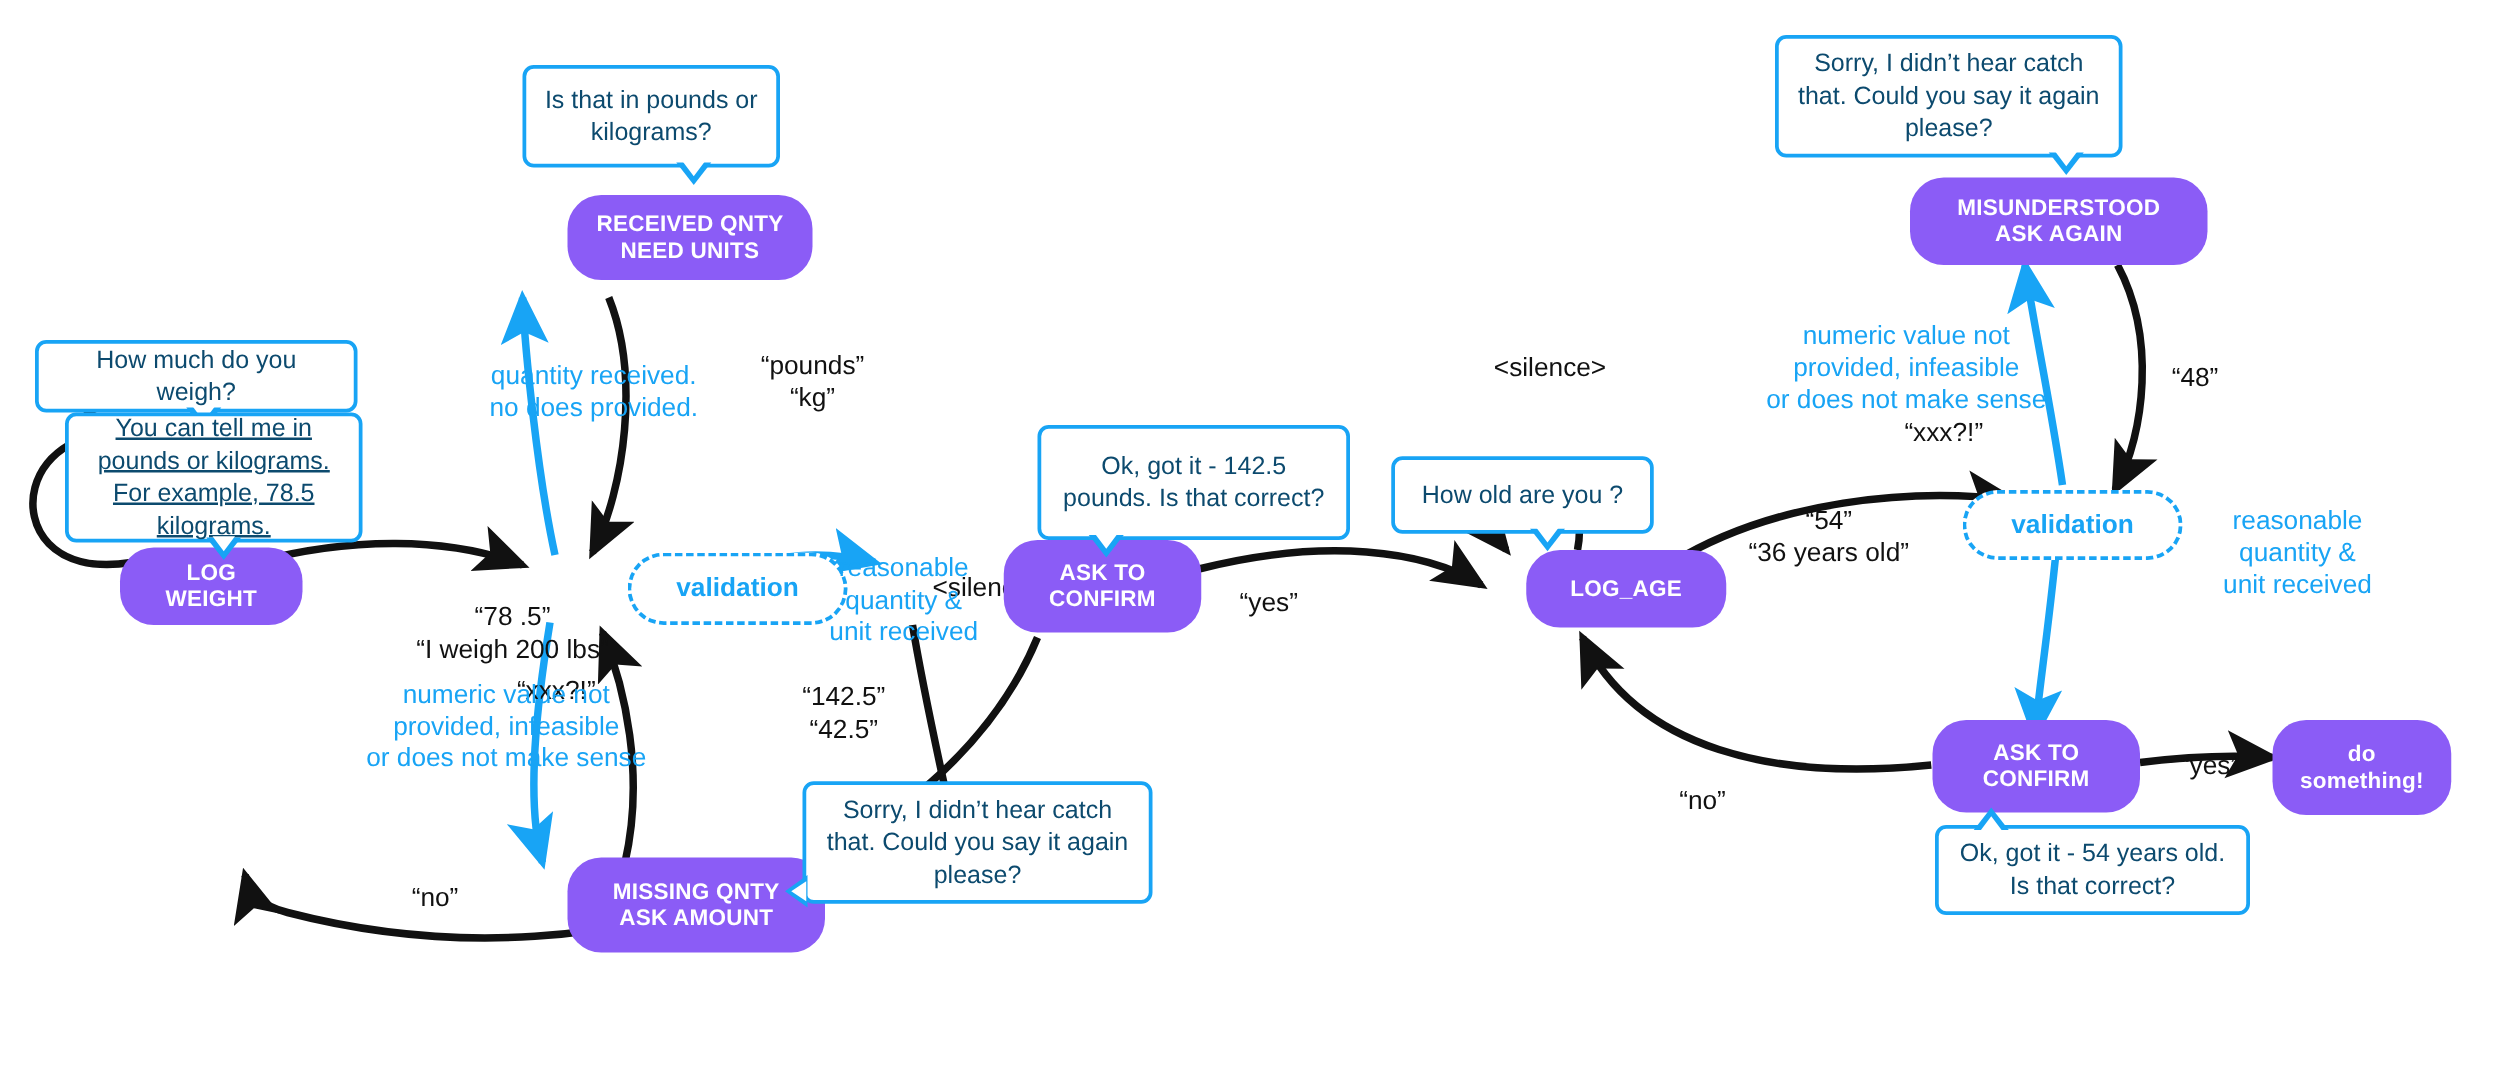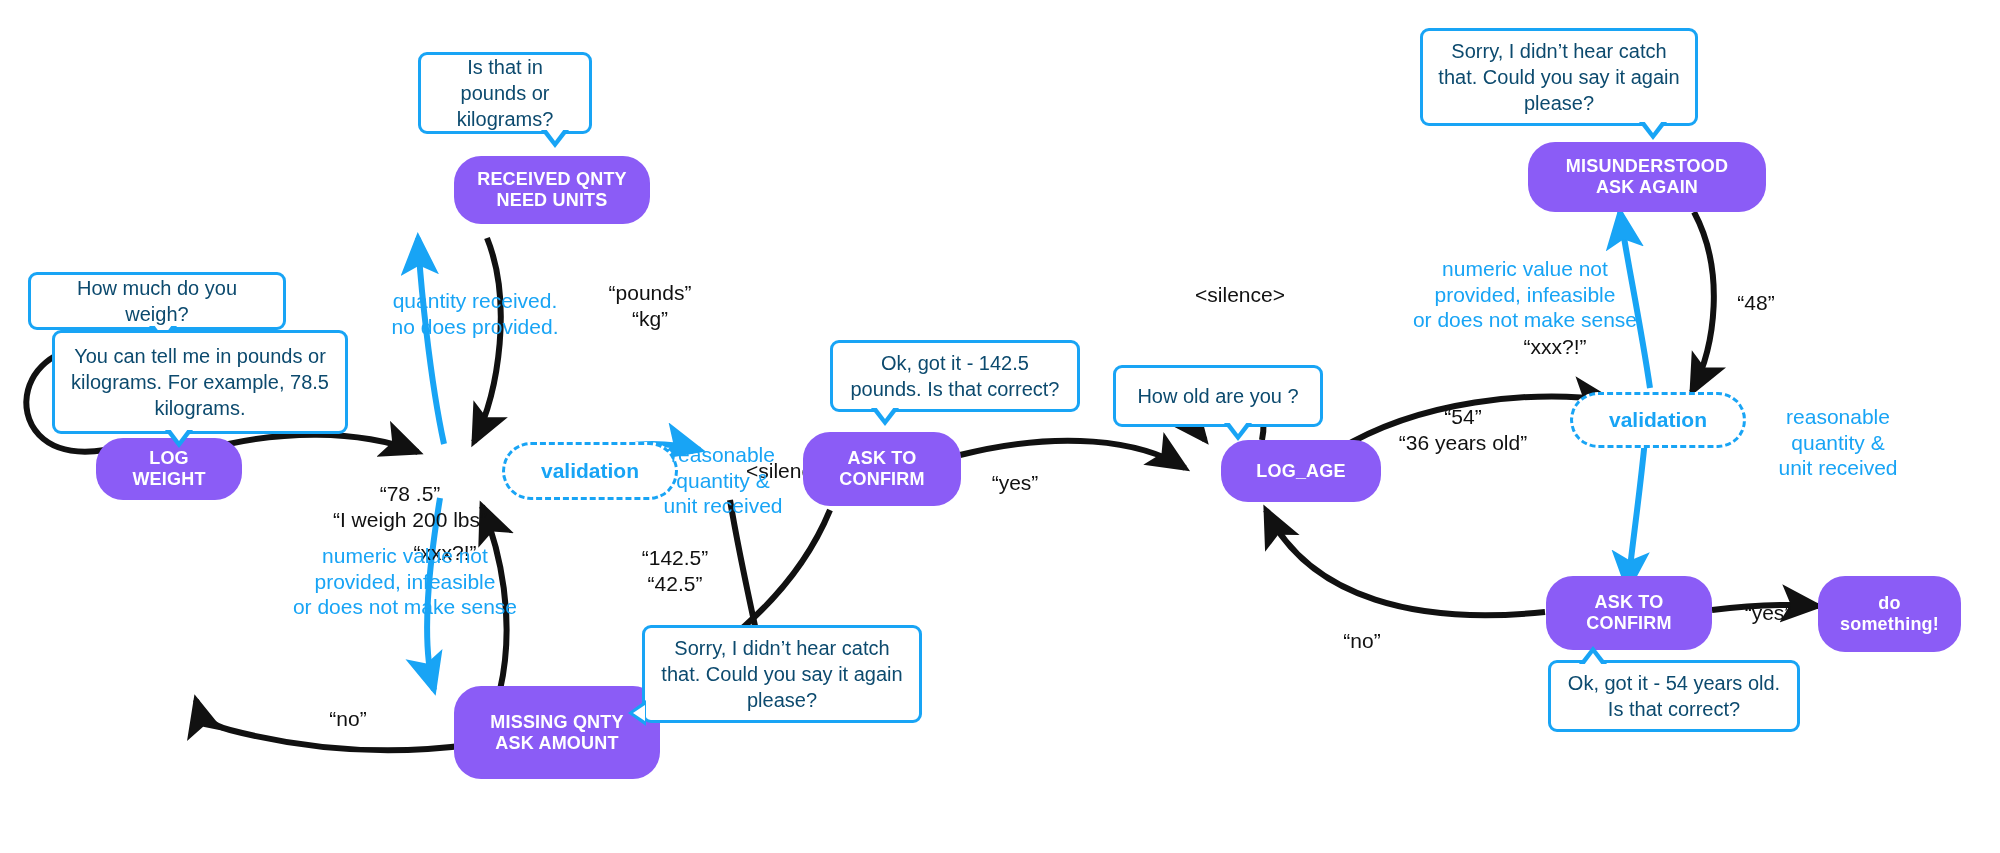--- a/index.html
+++ b/index.html
@@ -148,31 +148,31 @@
     <path d="M1712,610 C1760,604 1790,604 1818,606" fill="none" stroke="#111111" stroke-width="6" marker-end="url(#ahB)"></path>
 
     <path d="M1545,612 C1420,625 1310,600 1266,510" fill="none" stroke="#111111" stroke-width="6" marker-end="url(#ahB)"></path>
   </svg>
 
   <div class="bubble" style="left:28px;top:272px;width:258px;height:58px;">
     <span>How much do you weigh?</span>
     <i class="tail-simple" style="left:118px;"></i>
   </div>
 
-  <div class="bubble" style="left:52px;top:330px;width:296px;height:104px;">
+  <div class="bubble" style="left:52px;top:330px;width:238px;height:104px;text-decoration:underline;">
     <span>You can tell me in pounds or kilograms. For example,  78.5 kilograms.</span>
     <i class="tail-simple" style="left:110px;"></i>
   </div>
 
-  <div class="bubble" style="left:418px;top:52px;width:174px;height:82px;">
+  <div class="bubble" style="left:418px;top:52px;width:206px;height:82px;">
     <span>Is that in pounds or kilograms?</span>
     <i class="tail-simple" style="left:120px;"></i>
   </div>
 
-  <div class="bubble" style="left:830px;top:340px;width:250px;height:72px;">
+  <div class="bubble" style="left:830px;top:340px;width:250px;height:92px;">
     <span>Ok, got it - 142.5 pounds. Is that correct?</span>
     <i class="tail-simple" style="left:38px;"></i>
   </div>
 
   <div class="bubble" style="left:1113px;top:365px;width:210px;height:62px;">
     <span>How old are you ?</span>
     <i class="tail-simple" style="left:108px;"></i>
   </div>
 
   <div class="bubble" style="left:642px;top:625px;width:280px;height:98px;">
@@ -193,21 +193,21 @@
   <div class="state" style="left:96px;top:438px;width:146px;height:62px;white-space:pre-line;">
     <span>LOG
 WEIGHT</span>
   </div>
 
   <div class="state" style="left:454px;top:156px;width:196px;height:68px;white-space:pre-line;">
     <span>RECEIVED QNTY
 NEED UNITS</span>
   </div>
 
-  <div class="state" style="left:454px;top:686px;width:206px;height:93px;white-space:pre-line;">
+  <div class="state" style="left:454px;top:686px;width:206px;height:76px;white-space:pre-line;">
     <span>MISSING QNTY
 ASK AMOUNT</span>
   </div>
 
   <div class="state" style="left:803px;top:432px;width:158px;height:74px;white-space:pre-line;">
     <span>ASK TO
 CONFIRM</span>
   </div>
 
   <div class="state" style="left:1221px;top:440px;width:160px;height:62px;">

